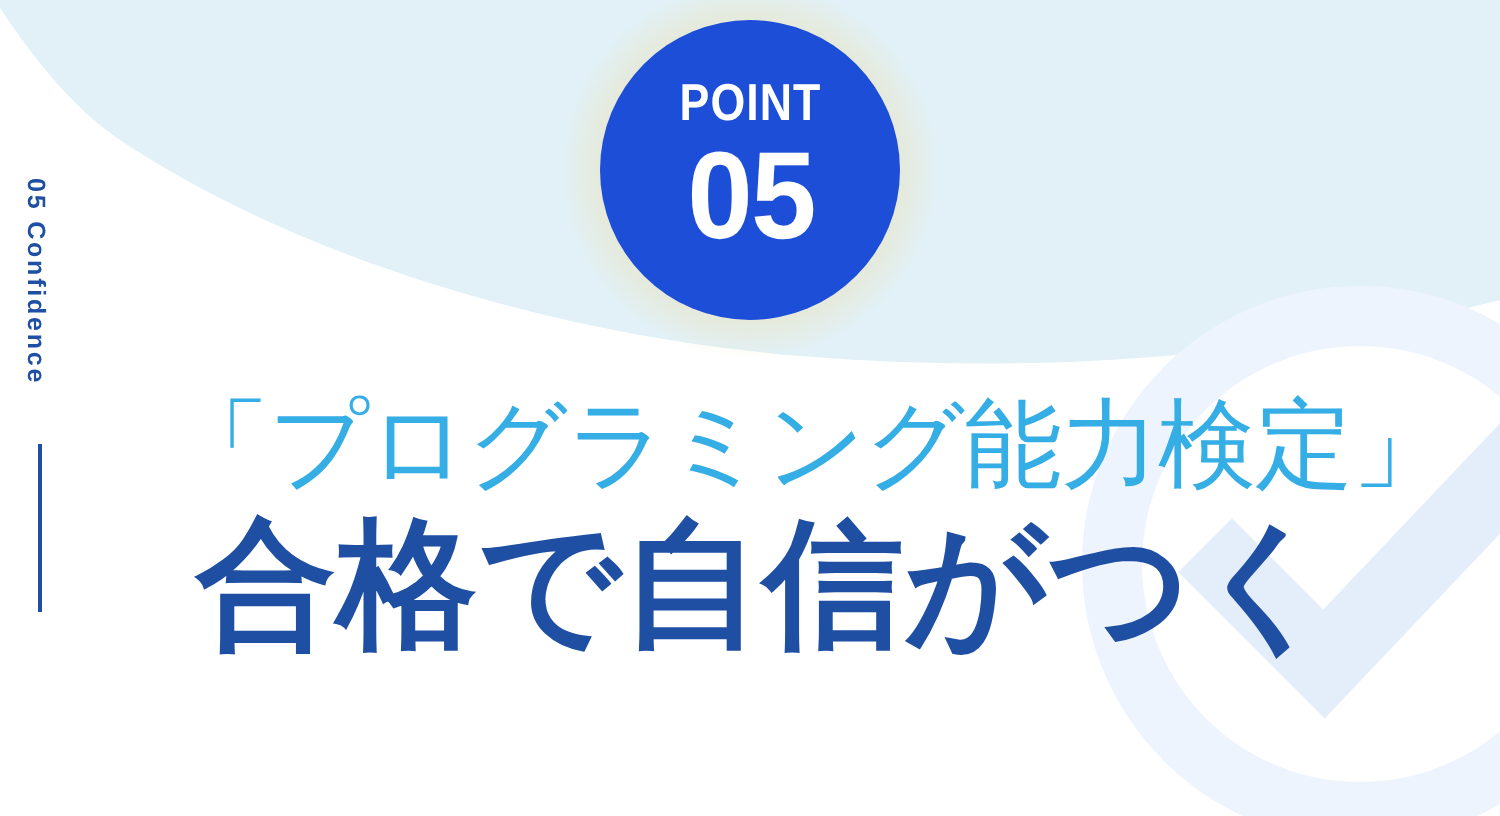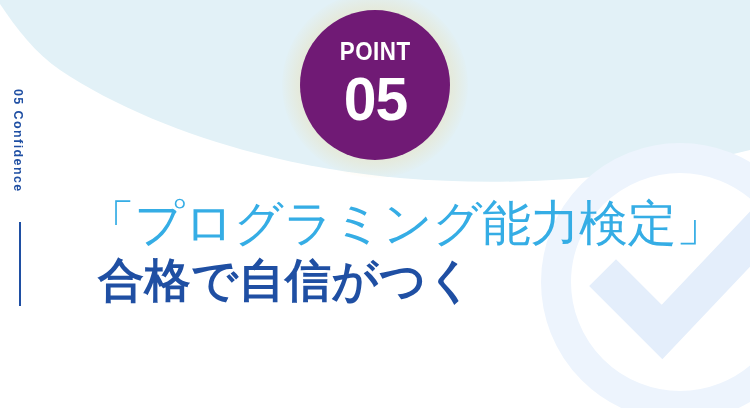--- a/index.html
+++ b/index.html
@@ -69,21 +69,21 @@
                 rgba(250,180,20,0.10) 60%,
                 rgba(250,180,20,0.0) 72%);
   }
   .badge {
     position: absolute;
     left: 300px;
     top: 10px;
     width: 150px;
     height: 150px;
     border-radius: 50%;
-    background: #701a75;
+    background: #1d4ed8;
     display: flex;
     flex-direction: column;
     align-items: center;
     justify-content: center;
   }
   .badge-word {
     color: #ffffff;
     font-size: 26px;
     font-weight: 700;
     letter-spacing: 0.6px;
@@ -113,21 +113,21 @@
     font-size: 49px;
     font-weight: 500;
     line-height: 1.06;
     color: #35ADE5;
     letter-spacing: -0.5px;
     white-space: nowrap;
   }
   .headline-main {
     margin-top: 6px;
     margin-left: 12px;
-    font-size: 46px;
+    font-size: 70px;
     font-weight: 700;
     line-height: 1.05;
     color: #1F4FA3;
     letter-spacing: 0.5px;
     white-space: nowrap;
   }
 </style>
 </head>
 <body>
 

